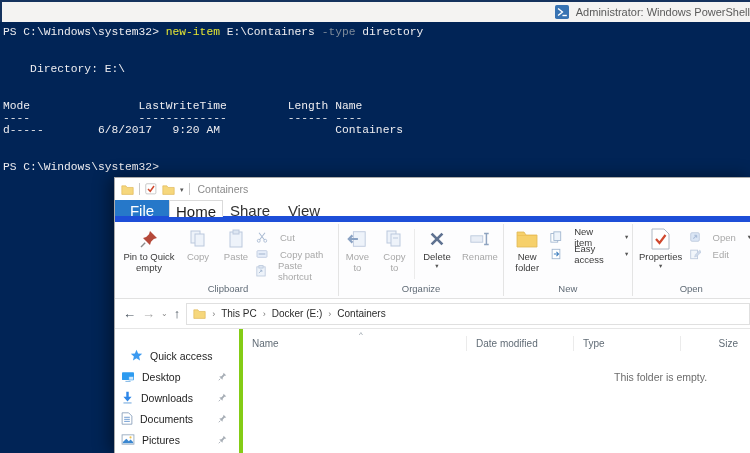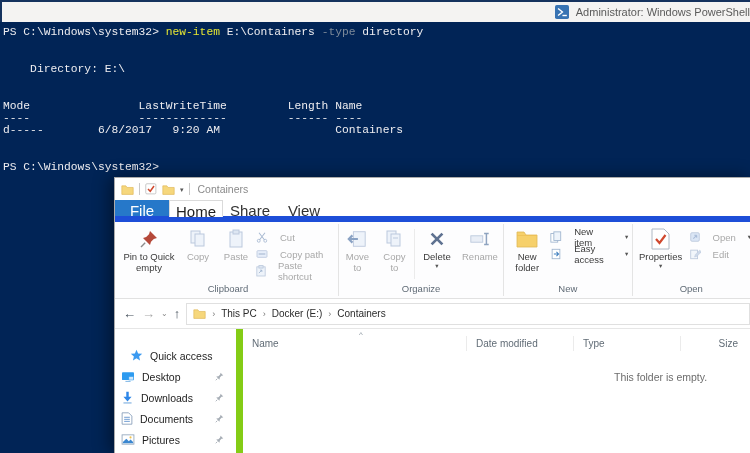--- a/index.html
+++ b/index.html
@@ -52,21 +52,21 @@
   .addr { height:30px; display:flex; align-items:center; gap:6px; padding-left:8px; background:#fff;
           border-bottom:1px solid #e6e6e6; }
   .navg { font-size:13px; color:#3f4a56; line-height:1; }
   .navg.small { font-size:8px; color:#888; }
   .navg.dis { color:#c9c9c9; }
   .addrfield { flex:1; height:22px; border:1px solid #e0e0e0; display:flex; align-items:center;
                gap:6px; padding:0 6px; font-size:10px; color:#2b2b2b; background:#fff; }
   .crumb-sep { color:#777; font-size:9px; }
 
   .main { flex:1; display:flex; background:#fff; overflow:hidden; }
-  .sidebar { width:139px; padding-top:16px; border-right:7px solid #84cc16;text-align:right; }
+  .sidebar { width:139px; padding-top:16px; border-right:4px solid #84cc16;text-align:right; }
   .snav { display:flex; align-items:center; height:21px; padding-left:15px; gap:7px;
           font-size:10.5px; color:#1e1e1e; }
   .snav.child { padding-left:6px; }
   .snav .pin { margin-left:auto; margin-right:12px; display:flex; }
 
   .filearea { flex:1; position:relative; }
   .cols { display:flex; height:24px; align-items:center; color:#616c76; font-size:10px; padding-top:4px; }
   .col { padding-left:9px; height:15px; line-height:15px; }
   .col + .col { border-left:1px solid #ebebeb; }
   .col-name { width:223px; }

